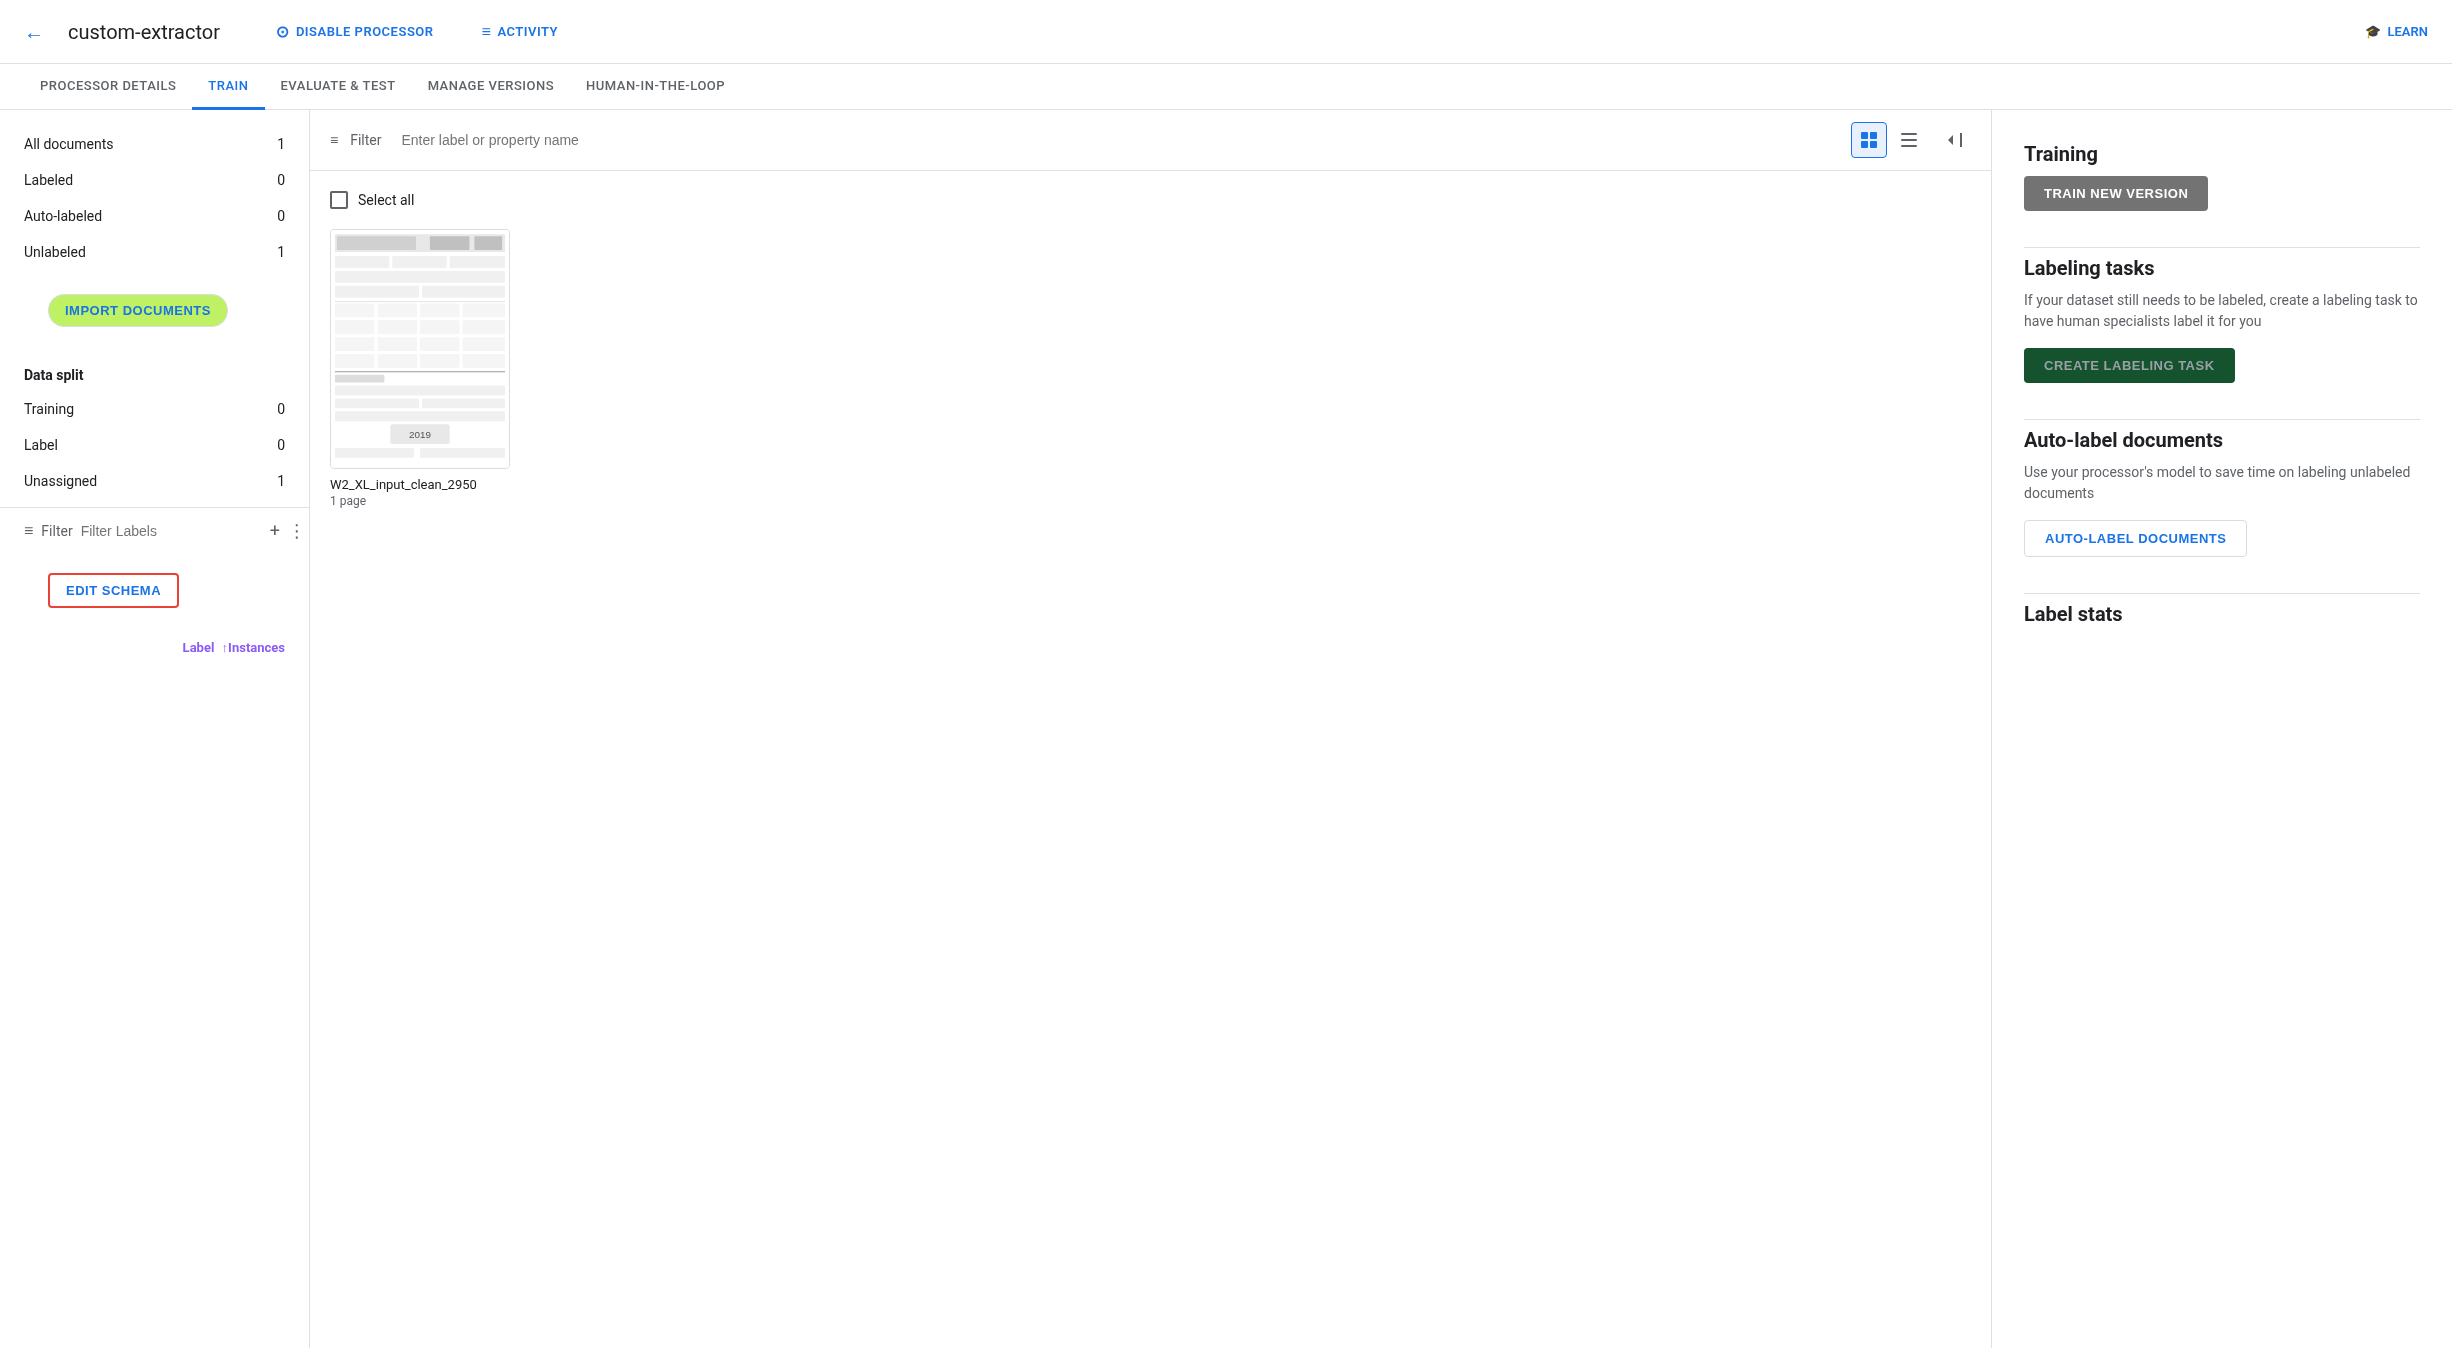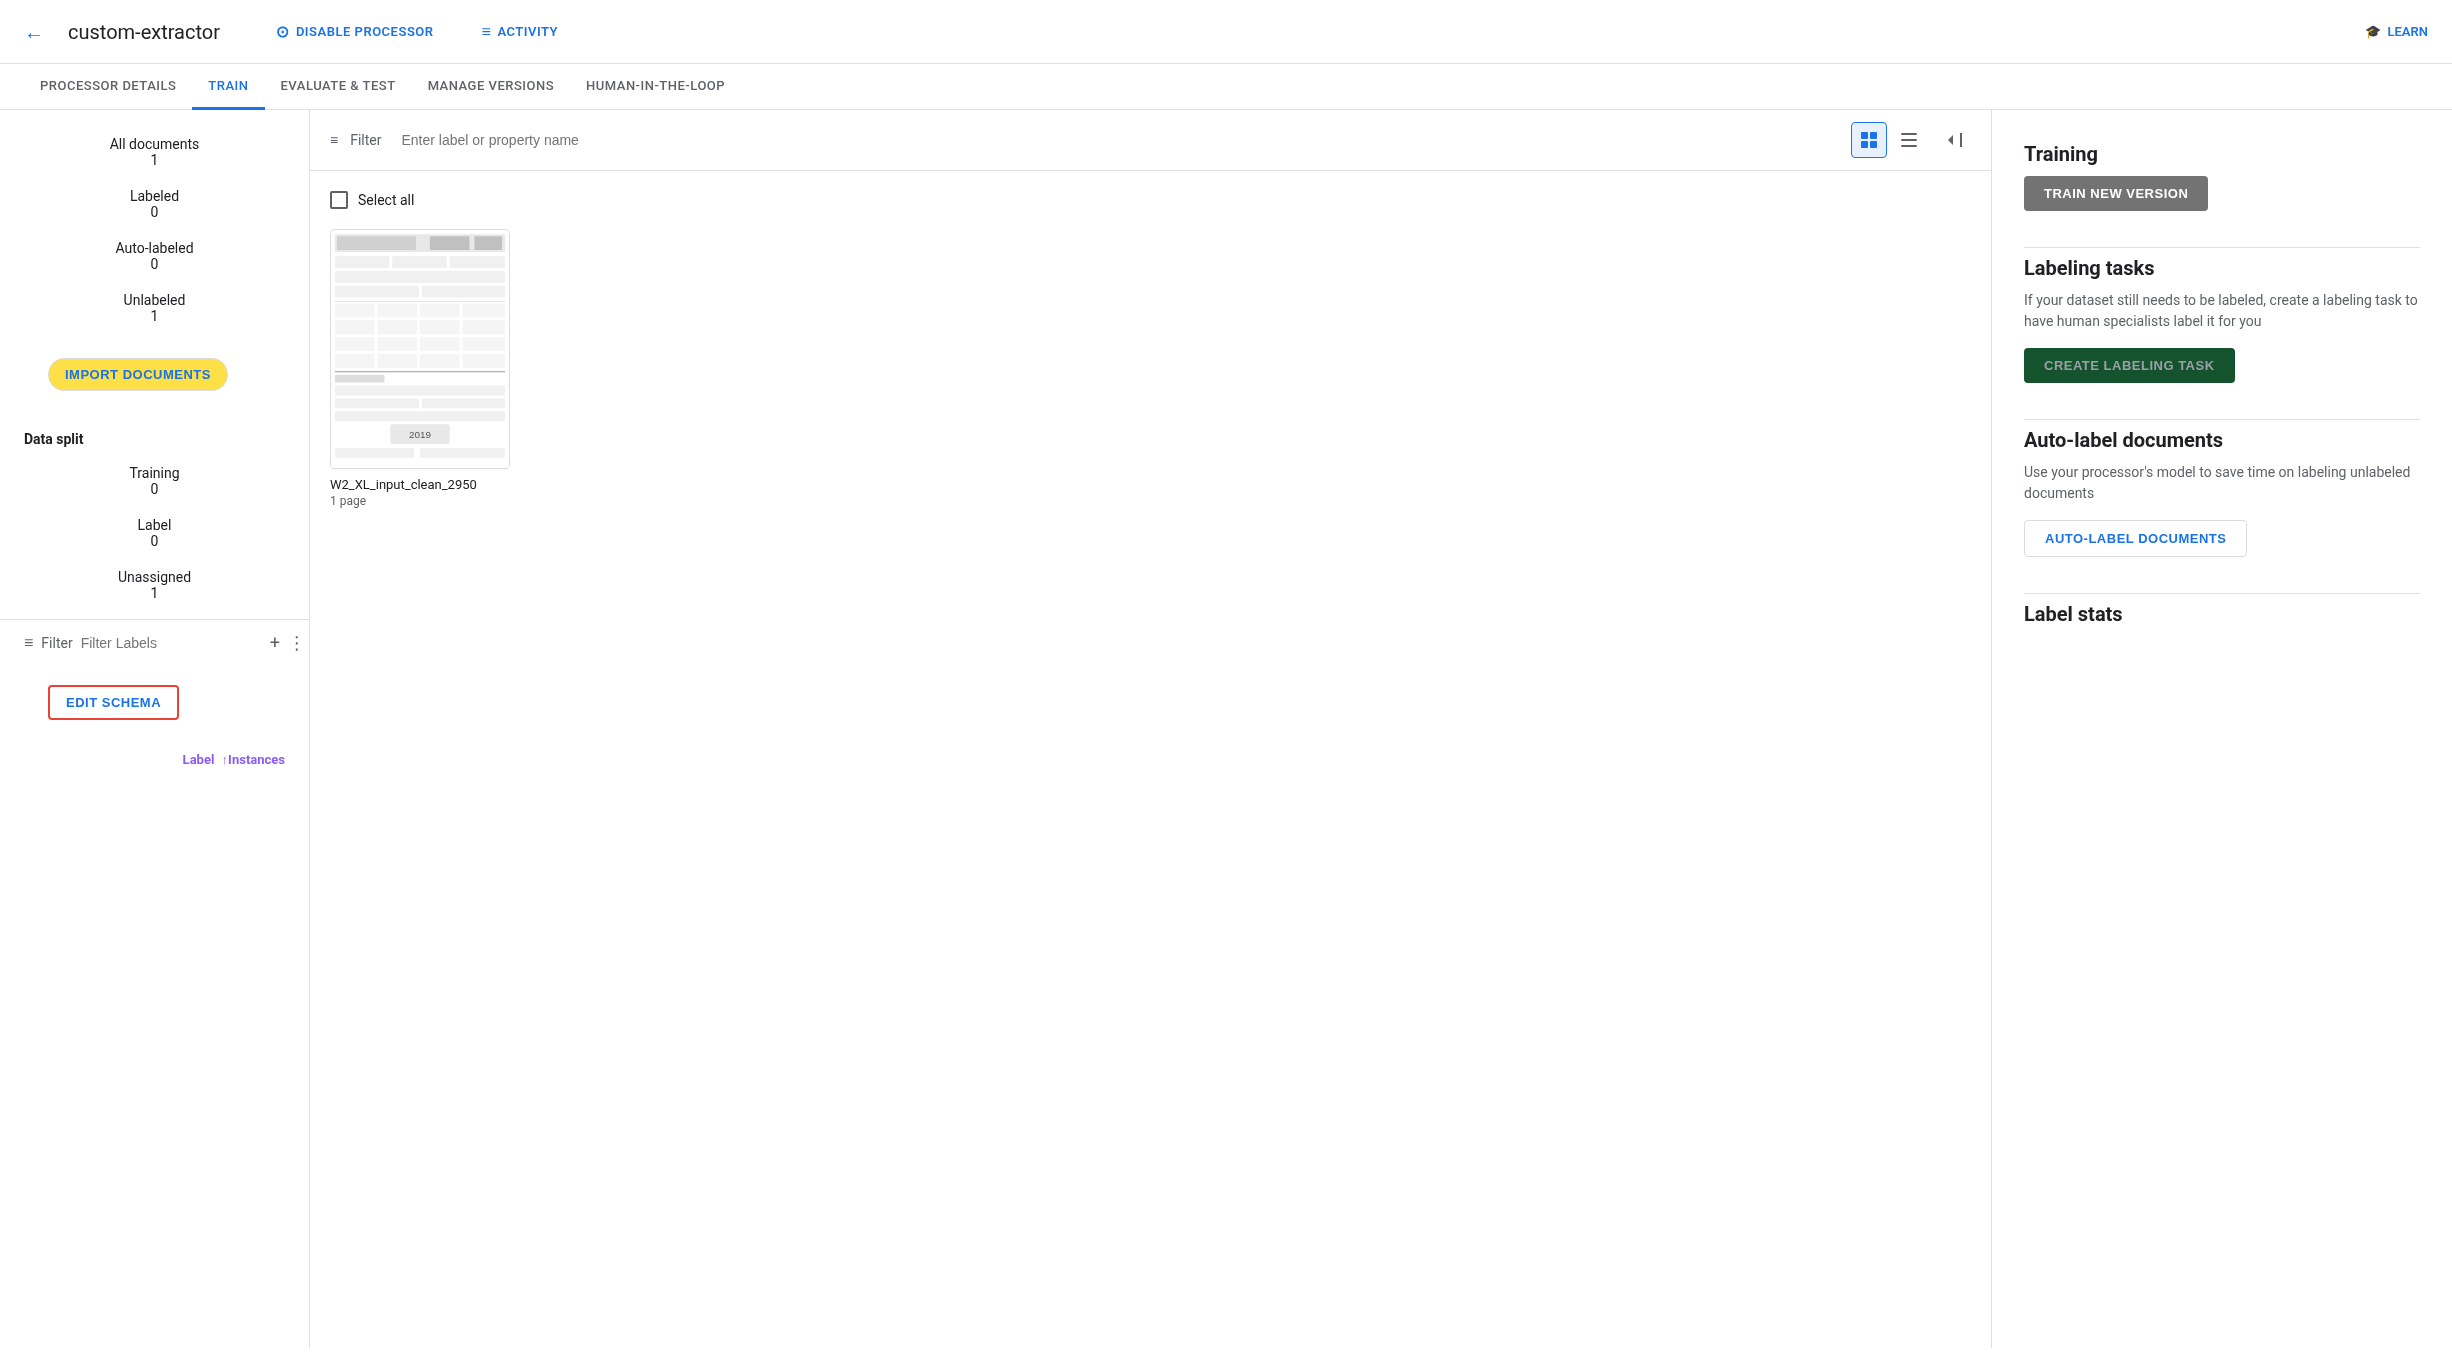--- a/index.html
+++ b/index.html
@@ -93,41 +93,40 @@
       overflow-y: auto;
       flex-shrink: 0;
     }
     .sidebar-item {
       display: flex;
       justify-content: space-between;
       align-items: center;
       padding: 10px 24px;
       cursor: pointer;
       font-size: 14px;
-      flex-direction: column;
     }
     .sidebar-item .label { color: #202124; }
     .sidebar-item .count { color: #202124; font-weight: 400; }
     .sidebar-section-title {
       padding: 16px 24px 8px 24px;
       font-size: 14px;
       font-weight: 700;
       color: #202124;
     }
     .import-btn {
       margin: 12px 24px;
       padding: 8px 16px;
       border: 1px solid #dadce0;
       border-radius: 16px;
       color: #1a73e8;
       font-size: 13px;
       font-weight: 600;
       text-transform: uppercase;
       letter-spacing: 0.5px;
-      background: #fde047;
+      background: #bef264;
       cursor: pointer;
       display: inline-block;
     }
     .filter-row {
       display: flex;
       align-items: center;
       padding: 12px 24px;
       gap: 8px;
       border-top: 1px solid #e0e0e0;
       margin-top: 8px;

